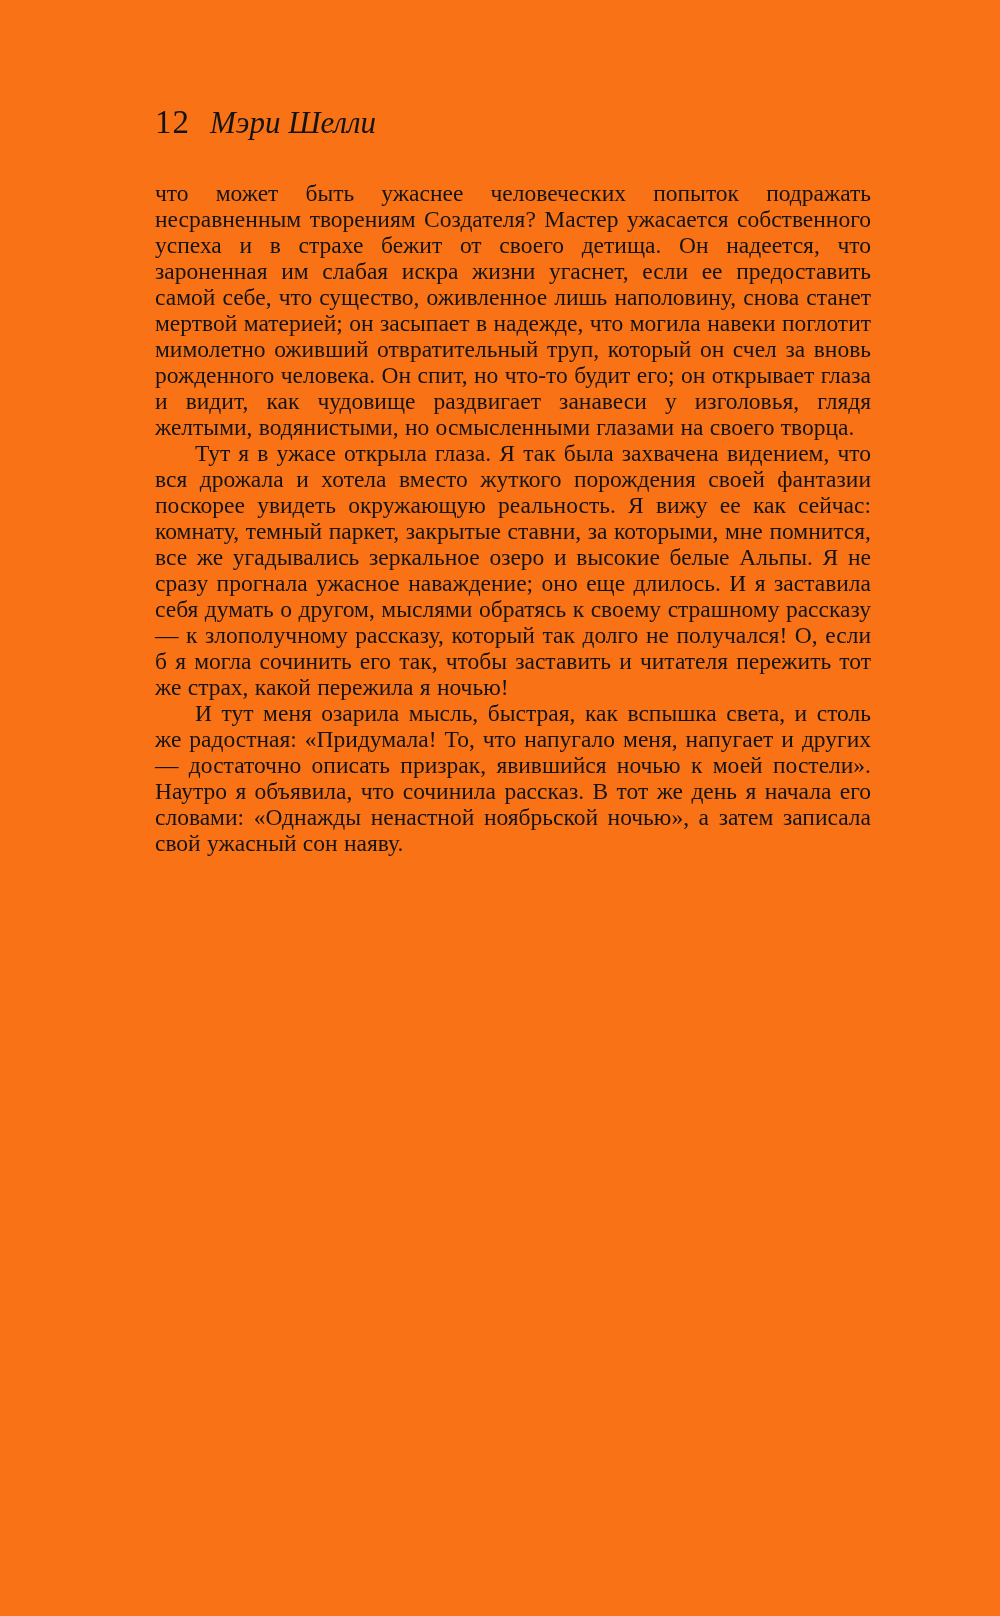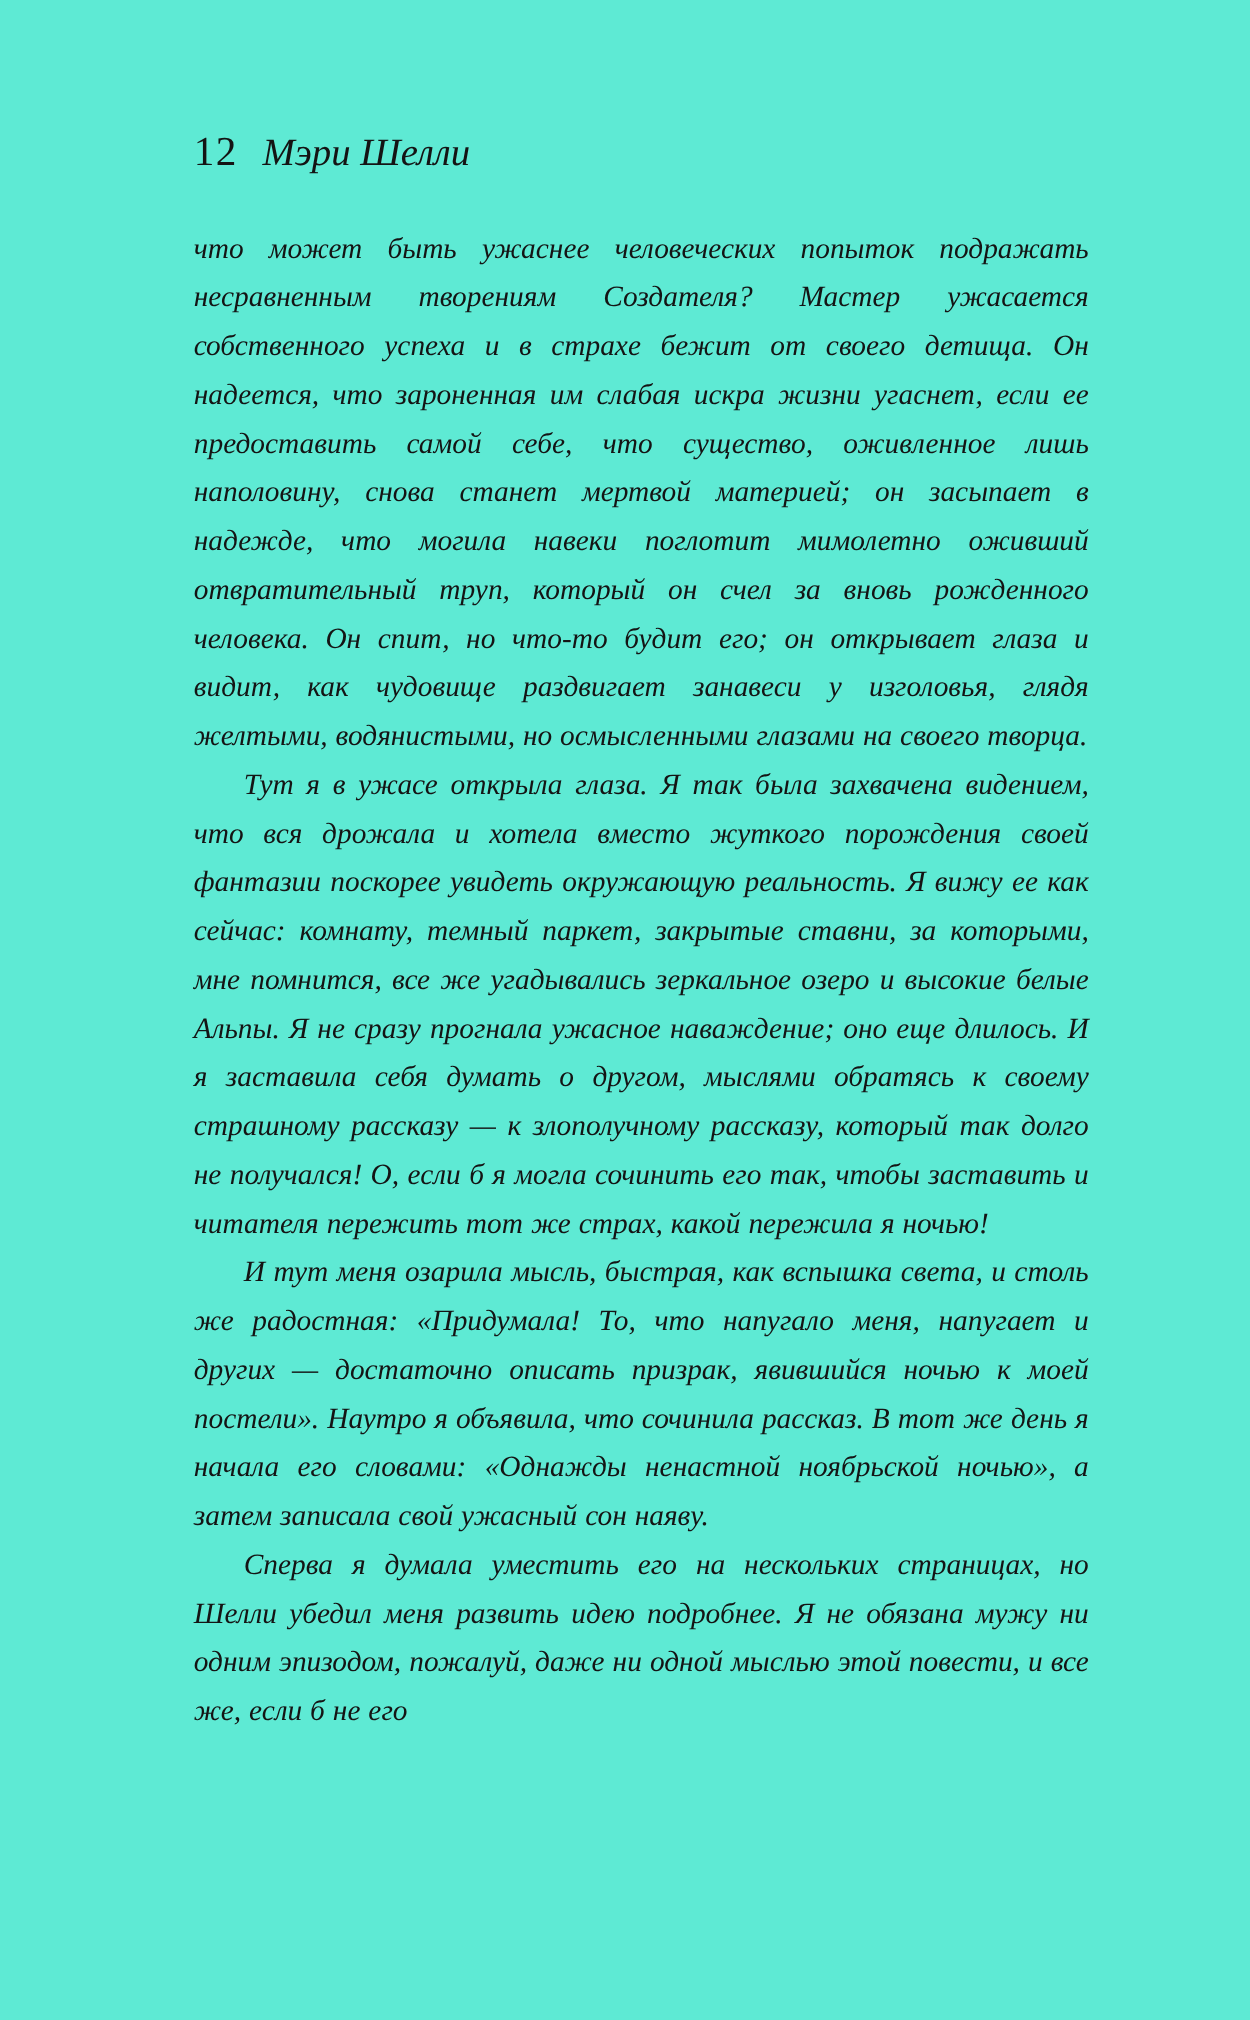--- a/index.html
+++ b/index.html
@@ -4,21 +4,21 @@
 <style>
   html, body {
     margin: 0;
     padding: 0;
     background: #ffffff;
   }
   .page {
     position: relative;
     width: 1000px;
     height: 1616px;
-    background: #5eead4;
+    background: #f97316;
     color: #141414;
     font-family: "Liberation Serif", "DejaVu Serif", serif;
     overflow: hidden;
   }
   .running-head {
     position: absolute;
     top: 106px;
     left: 155px;
     display: flex;
     align-items: baseline;
@@ -33,25 +33,24 @@
     font-size: 31px;
     font-style: italic;
     line-height: 1;
   }
   .body-text {
     position: absolute;
     top: 180px;
     left: 155px;
     width: 716px;
     font-size: 23.5px;
-    line-height: 39px;
+    line-height: 26px;
     text-align: justify;
     text-justify: inter-word;
     word-spacing: 0.02em;
-    font-style: italic;
   }
   .body-text p {
     margin: 0;
     padding: 0;
   }
   .body-text p.indent {
     text-indent: 40px;
   }
 </style>
 </head>
@@ -61,16 +60,15 @@
 
   <div class="running-head">
     <span class="page-number">12</span>
     <span class="running-author">Мэри Шелли</span>
   </div>
 
   <div class="body-text">
     <p>что может быть ужаснее человеческих попыток подражать несравненным творениям Создателя? Мастер ужасается собственного успеха и в страхе бежит от своего детища. Он надеется, что зароненная им слабая искра жизни угаснет, если ее предоставить самой себе, что существо, оживленное лишь наполовину, снова станет мертвой материей; он засыпает в надежде, что могила навеки поглотит мимолетно оживший отвратительный труп, который он счел за вновь рожденного человека. Он спит, но что-то будит его; он открывает глаза и видит, как чудовище раздвигает занавеси у изголовья, глядя желтыми, водянистыми, но осмысленными глазами на своего творца.</p>
     <p class="indent">Тут я в ужасе открыла глаза. Я так была захвачена видением, что вся дрожала и хотела вместо жуткого порождения своей фантазии поскорее увидеть окружающую реальность. Я вижу ее как сейчас: комнату, темный паркет, закрытые ставни, за которыми, мне помнится, все же угадывались зеркальное озеро и высокие белые Альпы. Я не сразу прогнала ужасное наваждение; оно еще длилось. И я заставила себя думать о другом, мыслями обратясь к своему страшному рассказу — к злополучному рассказу, который так долго не получался! О, если б я могла сочинить его так, чтобы заставить и читателя пережить тот же страх, какой пережила я ночью!</p>
     <p class="indent">И тут меня озарила мысль, быстрая, как вспышка света, и столь же радостная: «Придумала! То, что напугало меня, напугает и других — достаточно описать призрак, явившийся ночью к моей постели». Наутро я объявила, что сочинила рассказ. В тот же день я начала его словами: «Однажды ненастной ноябрьской ночью», а затем записала свой ужасный сон наяву.</p>
-    <p class="indent">Сперва я думала уместить его на нескольких страницах, но Шелли убедил меня развить идею подробнее. Я не обязана мужу ни одним эпизодом, пожалуй, даже ни одной мыслью этой повести, и все же, если б не его</p>
   </div>
 
 </div>
 
 </body></html>

